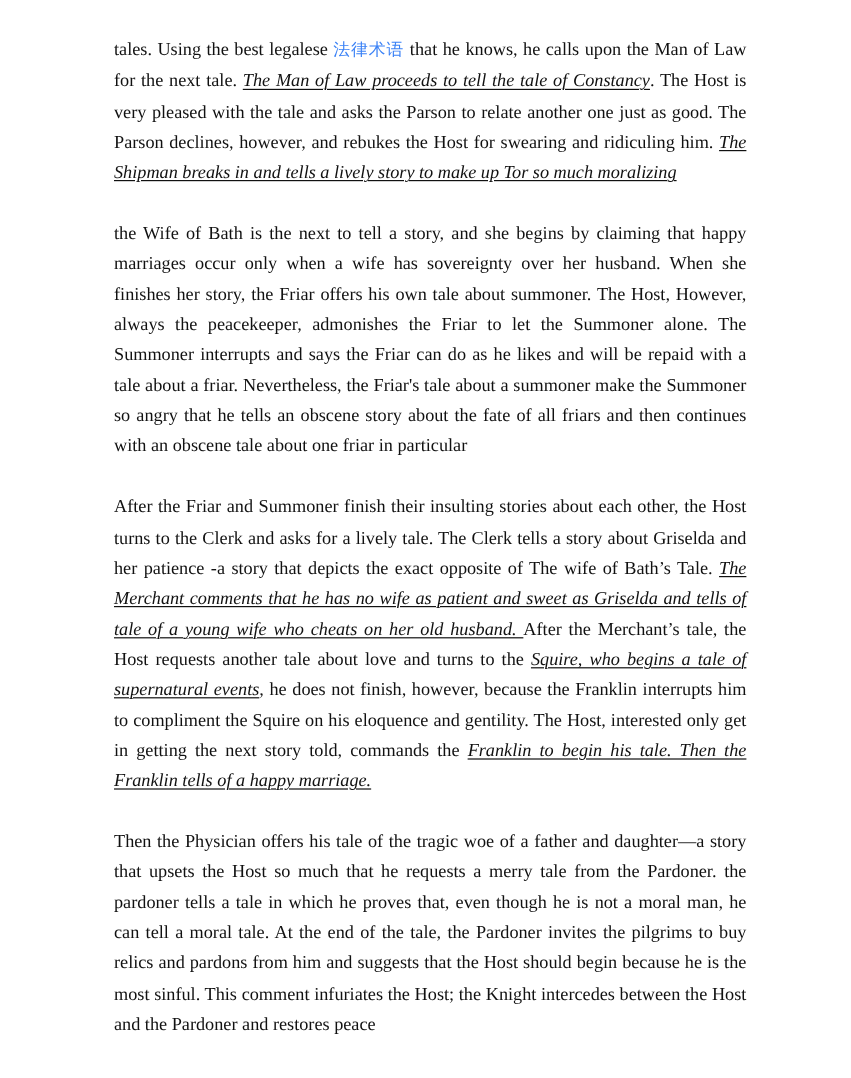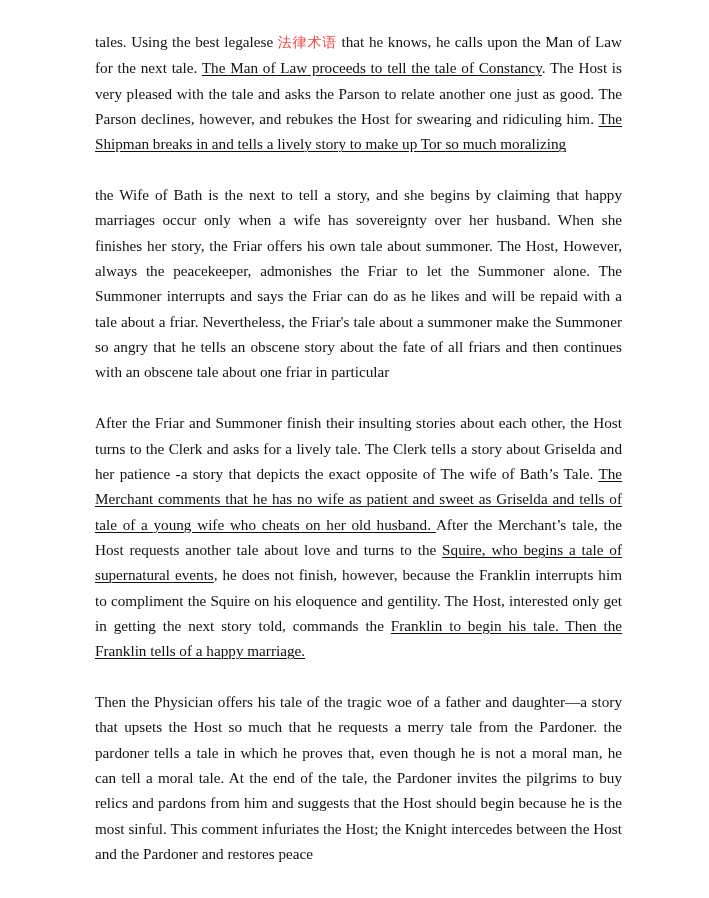--- a/index.html
+++ b/index.html
@@ -12,22 +12,22 @@
       font-family: "Liberation Serif", "DejaVu Serif", serif;
       font-size: 15.2px;
       line-height: 25.35px;
       color: #111111;
     }
     .para {
       margin: 0 0 25.35px 0;
       text-align: justify;
       text-align-last: left;
     }
-    .u { text-decoration: underline; text-underline-offset: 2px; text-decoration-thickness: 1px; }
-    .cjk { color: #ef4444; font-family: "DejaVu Sans", sans-serif; font-size: 14px; }
+    .u { text-decoration: underline; text-underline-offset: 2px; text-decoration-thickness: 1px; font-style: italic; }
+    .cjk { color: #3b82f6; font-family: "DejaVu Sans", sans-serif; font-size: 14px; }
   </style>
 </head>
 <body>
 
 <div class="page">
   <p class="para">
     <span>tales. Using the best legalese </span><span class="cjk">法律术语</span><span>  that he knows, he calls upon the Man of Law for the next tale. </span><span class="u">The Man of Law proceeds to tell the tale of Constancy</span><span>. The Host is very pleased with the tale and asks the Parson to relate another one just as good. The Parson declines, however, and rebukes the Host for swearing and ridiculing him. </span><span class="u">The Shipman breaks in and tells a lively story to make up Tor so much moralizing</span>
   </p>
   <p class="para">
     <span>the Wife of Bath is the next to tell a story, and she begins by claiming that happy marriages occur only when a wife has sovereignty over her husband. When she finishes her story, the Friar offers his own tale about summoner. The Host, However, always the peacekeeper, admonishes the Friar to let the Summoner alone. The Summoner interrupts and says the Friar can do as he likes and will be repaid with a tale about a friar. Nevertheless, the Friar's tale about a summoner make the Summoner so angry that he tells an obscene story about the fate of all friars and then continues with an obscene tale about one friar in particular</span>

